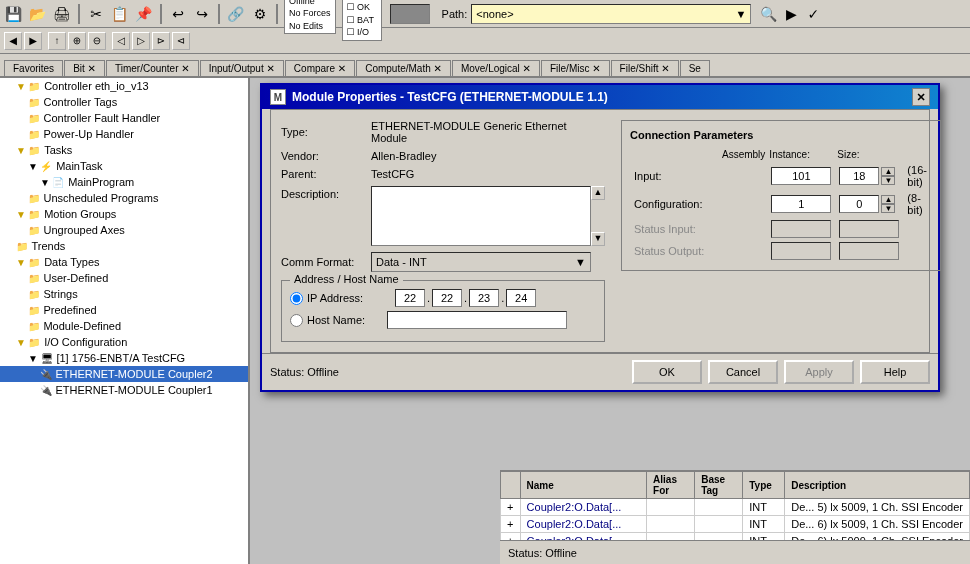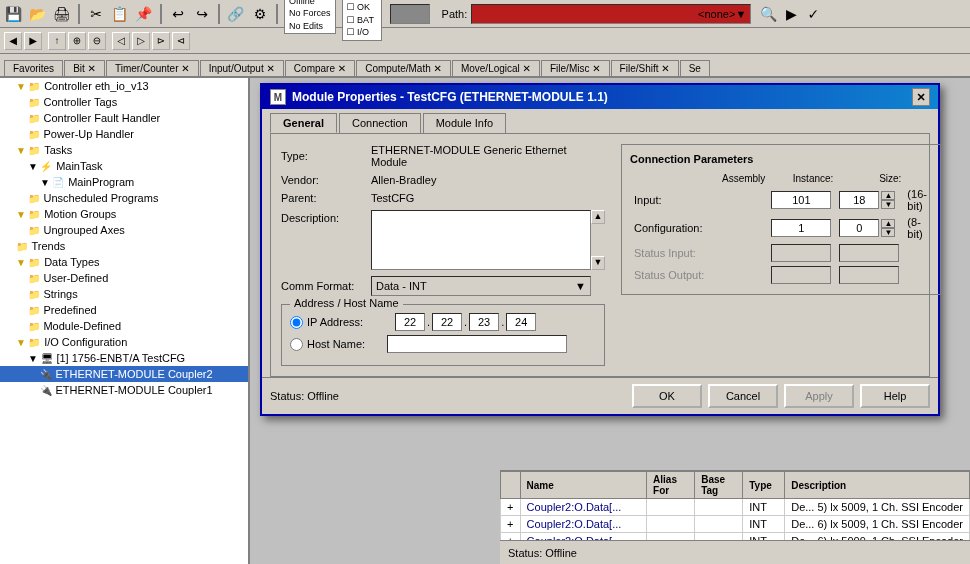--- a/index.html
+++ b/index.html
@@ -4,21 +4,21 @@
   <style>
     * { box-sizing: border-box; margin: 0; padding: 0; }
     body { font-family: 'Tahoma', 'Arial', sans-serif; font-size: 11px; background: #d4d0c8; overflow: hidden; width: 970px; height: 564px; }
 
     
     .toolbar { background: #d4d0c8; border-bottom: 1px solid #808080; display: flex; align-items: center; height: 28px; padding: 2px 4px; gap: 4px; }
     .toolbar-icon { width: 20px; height: 20px; background: #d4d0c8; border: 1px solid transparent; display: flex; align-items: center; justify-content: center; font-size: 14px; cursor: pointer; }
     .toolbar-separator { width: 2px; height: 20px; background: #808080; margin: 0 2px; }
     .path-area { display: flex; align-items: center; gap: 4px; margin-left: 8px; }
     .path-label { font-size: 11px; }
-    .path-combo { width: 280px; height: 20px; border: 1px inset #808080; background: #b91c1c; padding: 0 4px; font-size: 11px; display: flex; align-items: center; justify-content: flex-end; }
+    .path-combo { width: 280px; height: 20px; border: 1px inset #808080; background: #fef9c3; padding: 0 4px; font-size: 11px; display: flex; align-items: center; justify-content: space-between; }
 
     
     .toolbar2 { background: #d4d0c8; border-bottom: 1px solid #808080; display: flex; align-items: center; height: 26px; padding: 2px 4px; gap: 2px; }
 
     
     .toolbar3 { background: #d4d0c8; border-bottom: 2px solid #808080; display: flex; align-items: flex-end; height: 24px; padding: 0 4px; gap: 1px; overflow: hidden; }
     .toolbar-tab { padding: 2px 8px; background: #d4d0c8; border: 1px solid #808080; border-bottom: none; font-size: 10px; cursor: pointer; }
 
     
     .left-panel { position: absolute; left: 0; top: 78px; width: 250px; bottom: 0; background: white; border-right: 2px solid #808080; overflow-y: auto; }
@@ -59,21 +59,21 @@
     .address-section { border: 1px solid #808080; padding: 8px; margin-top: 6px; position: relative; }
     .address-legend { position: absolute; top: -8px; left: 8px; background: #d4d0c8; padding: 0 4px; font-size: 11px; }
     .radio-row { display: flex; align-items: center; margin-bottom: 4px; }
     .ip-inputs { display: flex; align-items: center; gap: 2px; margin-left: 8px; }
     .ip-box { width: 30px; height: 18px; border: 1px inset #808080; background: white; text-align: center; font-size: 11px; }
 
     
     .conn-params { border: 1px solid #808080; padding: 8px; width: 320px; }
     .conn-label { font-size: 11px; font-weight: bold; margin-bottom: 6px; }
     .conn-table { width: 100%; border-collapse: collapse; }
-    .conn-table th { font-size: 10px; font-weight: normal; text-align: right; padding: 2px; }
+    .conn-table th { font-size: 10px; font-weight: normal; text-align: left; padding: 2px; }
     .conn-table td { padding: 2px 4px; font-size: 11px; vertical-align: middle; }
     .conn-input { width: 60px; border: 1px inset #808080; background: white; height: 18px; text-align: center; font-size: 11px; }
     .conn-input-sm { width: 40px; border: 1px inset #808080; background: white; height: 18px; text-align: center; font-size: 11px; }
     .conn-input-disabled { width: 60px; border: 1px inset #808080; background: #d4d0c8; height: 18px; }
     .spin-btn { display: flex; flex-direction: column; margin-left: 2px; }
     .spin-up, .spin-dn { width: 14px; height: 9px; background: #d4d0c8; border: 1px solid #808080; font-size: 8px; display: flex; align-items: center; justify-content: center; cursor: pointer; line-height: 1; }
     .row-with-spin { display: flex; align-items: flex-start; }
 
     
     .status-bar { position: absolute; bottom: 0; left: 250px; right: 0; height: 24px; background: #d4d0c8; border-top: 1px solid #808080; display: flex; align-items: center; padding: 0 8px; font-size: 11px; }
@@ -245,25 +245,20 @@
   <div class="dialog-overlay">
 
     <div class="dialog-titlebar">
       <div class="dialog-title">
         <div class="dialog-title-icon">M</div>
         <span>Module Properties - TestCFG (ETHERNET-MODULE 1.1)</span>
       </div>
       <div class="dialog-close-btn">✕</div>
     </div>
 
-    <div class="dialog-tabs">
-      <div class="dialog-tab active">General</div>
-      <div class="dialog-tab">Connection</div>
-      <div class="dialog-tab">Module Info</div>
-    </div>
 
     <div class="dialog-content">
       <div style="display:flex; gap:16px;">
 
         <div style="flex:1;">
           <div class="form-row">
             <span class="form-label">Type:</span>
             <span class="form-value">ETHERNET-MODULE Generic Ethernet Module</span>
           </div>
           <div class="form-row">

